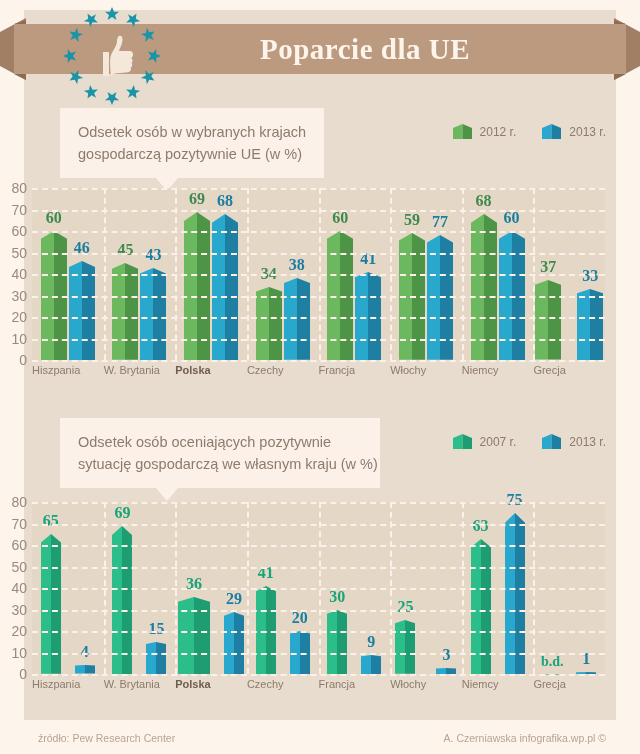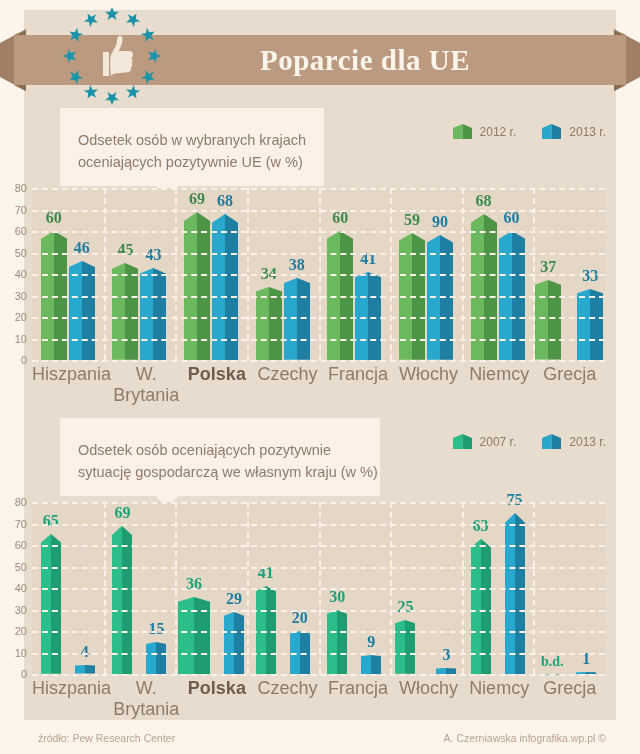--- a/index.html
+++ b/index.html
@@ -12,21 +12,21 @@
   }
   .page{position:relative;width:640px;height:754px;}
 
   
   .inner-panel{
     position:absolute;left:24px;top:10px;width:592px;height:710px;
     background:#e7dccd;
   }
 
   
-  .ribbon-wrap{position:absolute;left:0;top:29px;width:640px;height:62px;}
+  .ribbon-wrap{position:absolute;left:0;top:18px;width:640px;height:62px;}
   .ribbon-tail{position:absolute;top:0;width:26px;height:62px;}
   .ribbon-tail.left{left:0;}
   .ribbon-tail.right{right:0;}
   .ribbon-bar{
     position:absolute;left:14px;top:6px;width:612px;height:50px;
     background:#bc9madeup;
   }
   .ribbon-bar{background:#bc9a7f;}
   .ribbon-title{
     position:absolute;left:0;top:0;width:612px;height:50px;
@@ -43,21 +43,21 @@
   .eu-emblem svg{display:block;}
 
   
   .chart-block{position:absolute;left:0;width:640px;}
   #chart1{top:108px;}
   #chart2{top:418px;}
 
   .callout{
     position:absolute;left:60px;top:0;
     background:#fbf1e8;
-    padding:22px 18px 12px 18px;
+    padding:14px 18px 12px 18px;
     box-sizing:border-box;
     color:#8d7b6d;
     font-size:14.5px;line-height:1.5;
     max-width:320px;
   }
   .callout .tail{
     position:absolute;left:96px;bottom:-13px;width:0;height:0;
     border-left:11px solid transparent;border-right:11px solid transparent;
     border-top:13px solid #fbf1e8;
   }
@@ -77,21 +77,21 @@
     background:#e5d7c6;
   }
   #chart1 .plot{top:80px;}
   #chart2 .plot{top:84px;}
 
   .yaxis{position:absolute;left:0;width:32px;height:172px;top:0;}
   #chart1 .yaxis{top:80px;}
   #chart2 .yaxis{top:84px;}
   .ytick{
     position:absolute;right:5px;transform:translateY(-50%);
-    color:#9b8a7b;font-size:11px;text-align:left;
+    color:#9b8a7b;font-size:14px;text-align:left;
   }
   .gridline{
     position:absolute;left:0;right:0;height:0;
     border-top:2px dashed #fbf1e8;
   }
   .vgrid{
     position:absolute;top:0;bottom:0;width:0;
     border-left:2px dashed #fbf1e8;
   }
 
@@ -101,21 +101,21 @@
   .bar-face{width:100%;height:100%;}
   .bar-lbl{
     position:absolute;left:50%;transform:translateX(-50%);
     font-family:"Liberation Serif", serif;
     font-weight:700;font-size:16px;white-space:nowrap;
   }
   .xlabels{position:absolute;left:32px;width:573px;display:flex;}
   #chart1 .xlabels{top:256px;}
   #chart2 .xlabels{top:260px;}
   .xlabel{
-    flex:1;text-align:center;color:#8d7b6d;font-size:18px;
+    flex:1;color:#8d7b6d;font-size:11px;
   }
   .xlabel.hl{font-weight:700;color:#6f5d4e;}
 
   
   .footer{
     position:absolute;left:0;top:726px;width:640px;height:28px;
     color:#b9a390;font-size:10.5px;
   }
   .footer .left{position:absolute;left:38px;top:6px;}
   .footer .right{position:absolute;right:34px;top:6px;}
@@ -190,21 +190,21 @@
       <g fill="#f3e8da" transform="translate(33,28)">
         <path d="M8,20 L8,44 L14,44 L14,20 Z"></path>
         <path d="M16,44 C16,44 14,28 16,23 C18,18 22,14 22,9 C22,5 24,3 26,4 C28,5 28,9 26,14 C25,16.5 24,18 24,19 L34,19 C37,19 38.5,21 38,23.5 C37.6,25.4 36,26 36,26 C38,27 38,30 36.5,31 C38,32.5 37,35 35.5,35.8 C36.8,37.5 35.6,40 33,40.2 L20,41.5 C18,41.8 16.5,43 16,44 Z"></path>
       </g>
     </svg>
   </div>
 
   <div class="chart-block" id="chart1">
     <div class="callout">
       <span class="callout-line">Odsetek osób w wybranych krajach</span>
-      <span class="callout-line">oceniających pozytywnie UE (w %)</span>
+      <span class="callout-line">gospodarczą pozytywnie UE (w %)</span>
       <span class="tail"></span>
     </div>
     <div class="legend">
       <div class="legend-item">
         <span class="swatch"><svg width="19" height="15" viewBox="0 0 19 15">
               <polygon points="0,4 9.5,0 9.5,15 0,15" fill="#6cb85e"></polygon>
               <polygon points="9.5,0 19,4 19,15 9.5,15" fill="#4e9446"></polygon>
             </svg></span>
         <span class="legend-label">2012 r.</span>
       </div>
@@ -315,21 +315,21 @@
                 <polygon points="0,6 13,0 13,100 0,100" fill="#6cb85e"></polygon>
                 <polygon points="13,0 26,6 26,100 13,100" fill="#4e9446"></polygon>
               </svg>
               <span class="bar-lbl" style="color: rgb(61, 138, 78); bottom: 130.85px;">59</span>
             </div>
             <div class="bar" style="width: 26px; height: 124.7px;">
               <svg class="bar-face" viewBox="0 0 26 100" preserveAspectRatio="none">
                 <polygon points="0,6 13,0 13,100 0,100" fill="#29a8cd"></polygon>
                 <polygon points="13,0 26,6 26,100 13,100" fill="#1e7fa3"></polygon>
               </svg>
-              <span class="bar-lbl" style="color: rgb(27, 125, 160); bottom: 128.7px;">90</span>
+              <span class="bar-lbl" style="color: rgb(27, 125, 160); bottom: 128.7px;">77</span>
             </div>
           </div>
           <div class="group" style="gap: 2px;">
             <div class="bar" style="width: 26px; height: 146.2px;">
               <svg class="bar-face" viewBox="0 0 26 100" preserveAspectRatio="none">
                 <polygon points="0,6 13,0 13,100 0,100" fill="#6cb85e"></polygon>
                 <polygon points="13,0 26,6 26,100 13,100" fill="#4e9446"></polygon>
               </svg>
               <span class="bar-lbl" style="color: rgb(61, 138, 78); bottom: 150.2px;">68</span>
             </div>

